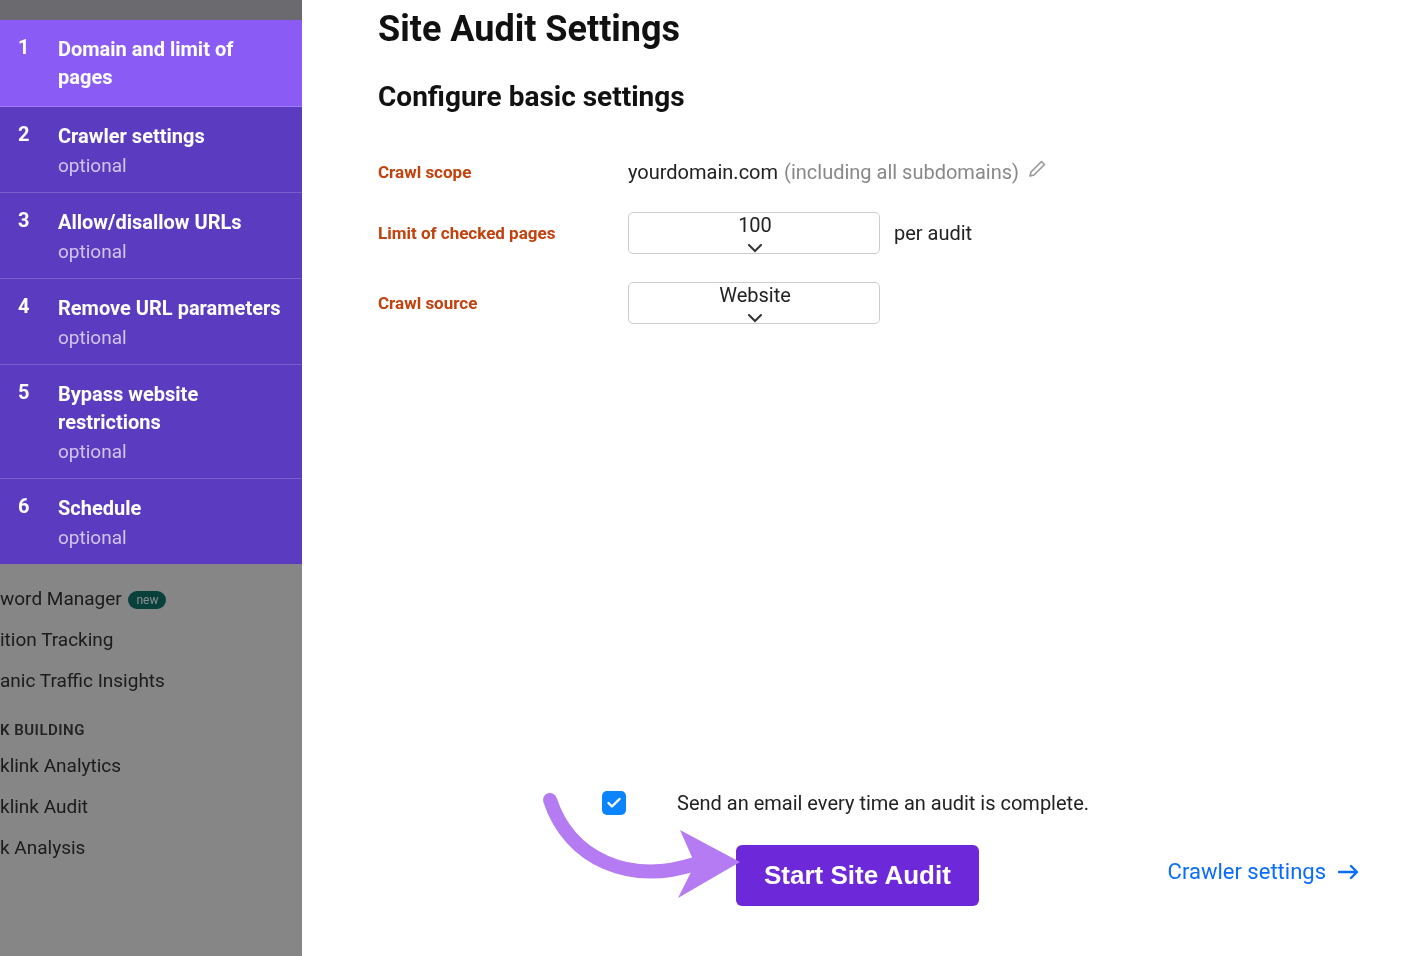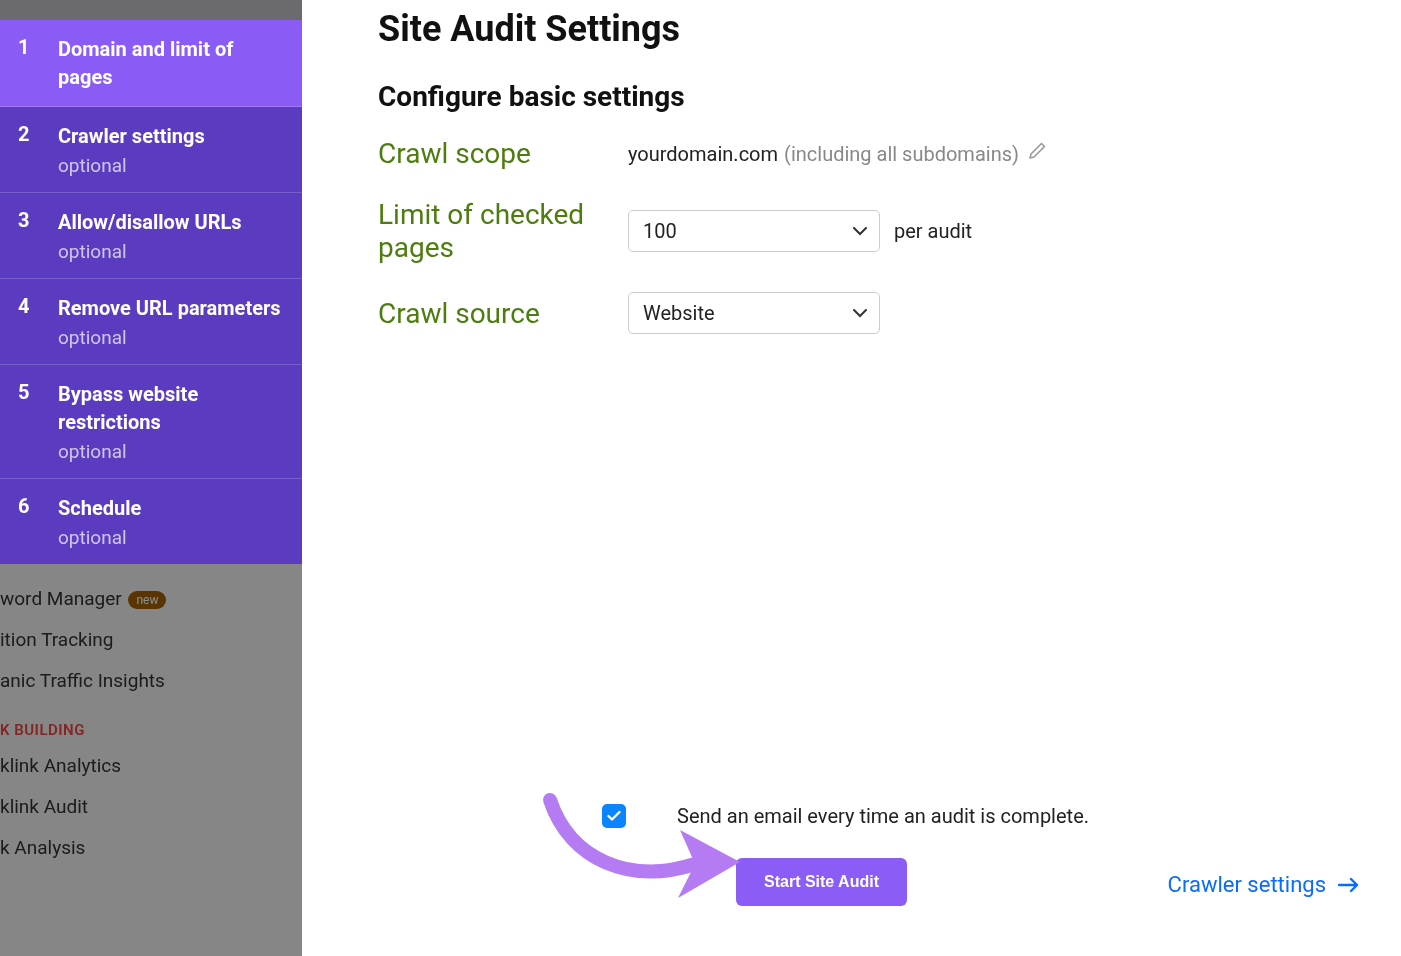--- a/index.html
+++ b/index.html
@@ -86,30 +86,30 @@
   }
   .bg-item {
     color: #333;
     font-size: 19px;
     padding: 9px 0 9px 0;
     white-space: nowrap;
     overflow: hidden;
   }
   .bg-item .new-badge {
     display: inline-block;
-    background: #a16207;
+    background: #0f766e;
     color: #fff;
     font-size: 12px;
     padding: 2px 8px;
     border-radius: 10px;
     vertical-align: middle;
     margin-left: 2px;
   }
   .bg-heading {
-    color: #ef4444;
+    color: #404040;
     font-size: 15px;
     font-weight: 600;
     padding: 20px 0 6px 0;
     letter-spacing: 0.5px;
   }
   .main {
     position: absolute;
     left: 378px;
     top: 8px;
     width: 1020px;
@@ -118,31 +118,32 @@
   .page-title {
     font-size: 36px;
     font-weight: 700;
     color: #111;
     margin-bottom: 30px;
   }
   .section-title {
     font-size: 28px;
     font-weight: 700;
     color: #111;
-    margin-bottom: 24px;
+    margin-bottom: 46px;
   }
   .form-row {
     display: flex;
     align-items: center;
     margin-bottom: 28px;
   }
   .form-label {
     width: 250px;
-    font-size: 28px;
-    color: #4d7c0f;
+    font-size: 17px;
+    color: #c2410c;
+    font-weight: bold;
   }
   .form-value {
     display: flex;
     align-items: center;
     font-size: 20px;
     color: #222;
   }
   .domain-bold {
     font-weight: 400;
   }
@@ -160,20 +161,21 @@
     border: 1px solid #ccc;
     border-radius: 5px;
     display: flex;
     align-items: center;
     justify-content: space-between;
     padding: 0 12px 0 14px;
     font-size: 20px;
     color: #222;
     background: #fff;
     cursor: pointer;
+    flex-direction: column;
   }
   .select-box .sel-text { }
   .per-audit {
     margin-left: 14px;
     font-size: 20px;
     color: #222;
   }
   .footer-area {
     position: absolute;
     left: 358px;
@@ -203,23 +205,23 @@
     font-size: 20px;
     color: #222;
   }
   .button-row {
     display: flex;
     align-items: center;
     justify-content: flex-start;
     position: relative;
   }
   .start-btn {
-    background: #8b5cf6;
+    background: #6d28d9;
     color: #fff;
-    font-size: 16px;
+    font-size: 26px;
     font-weight: 600;
     padding: 15px 28px;
     border-radius: 6px;
     border: none;
     cursor: pointer;
     margin-left: 378px;
   }
   .crawler-link {
     position: absolute;
     right: 18px;

